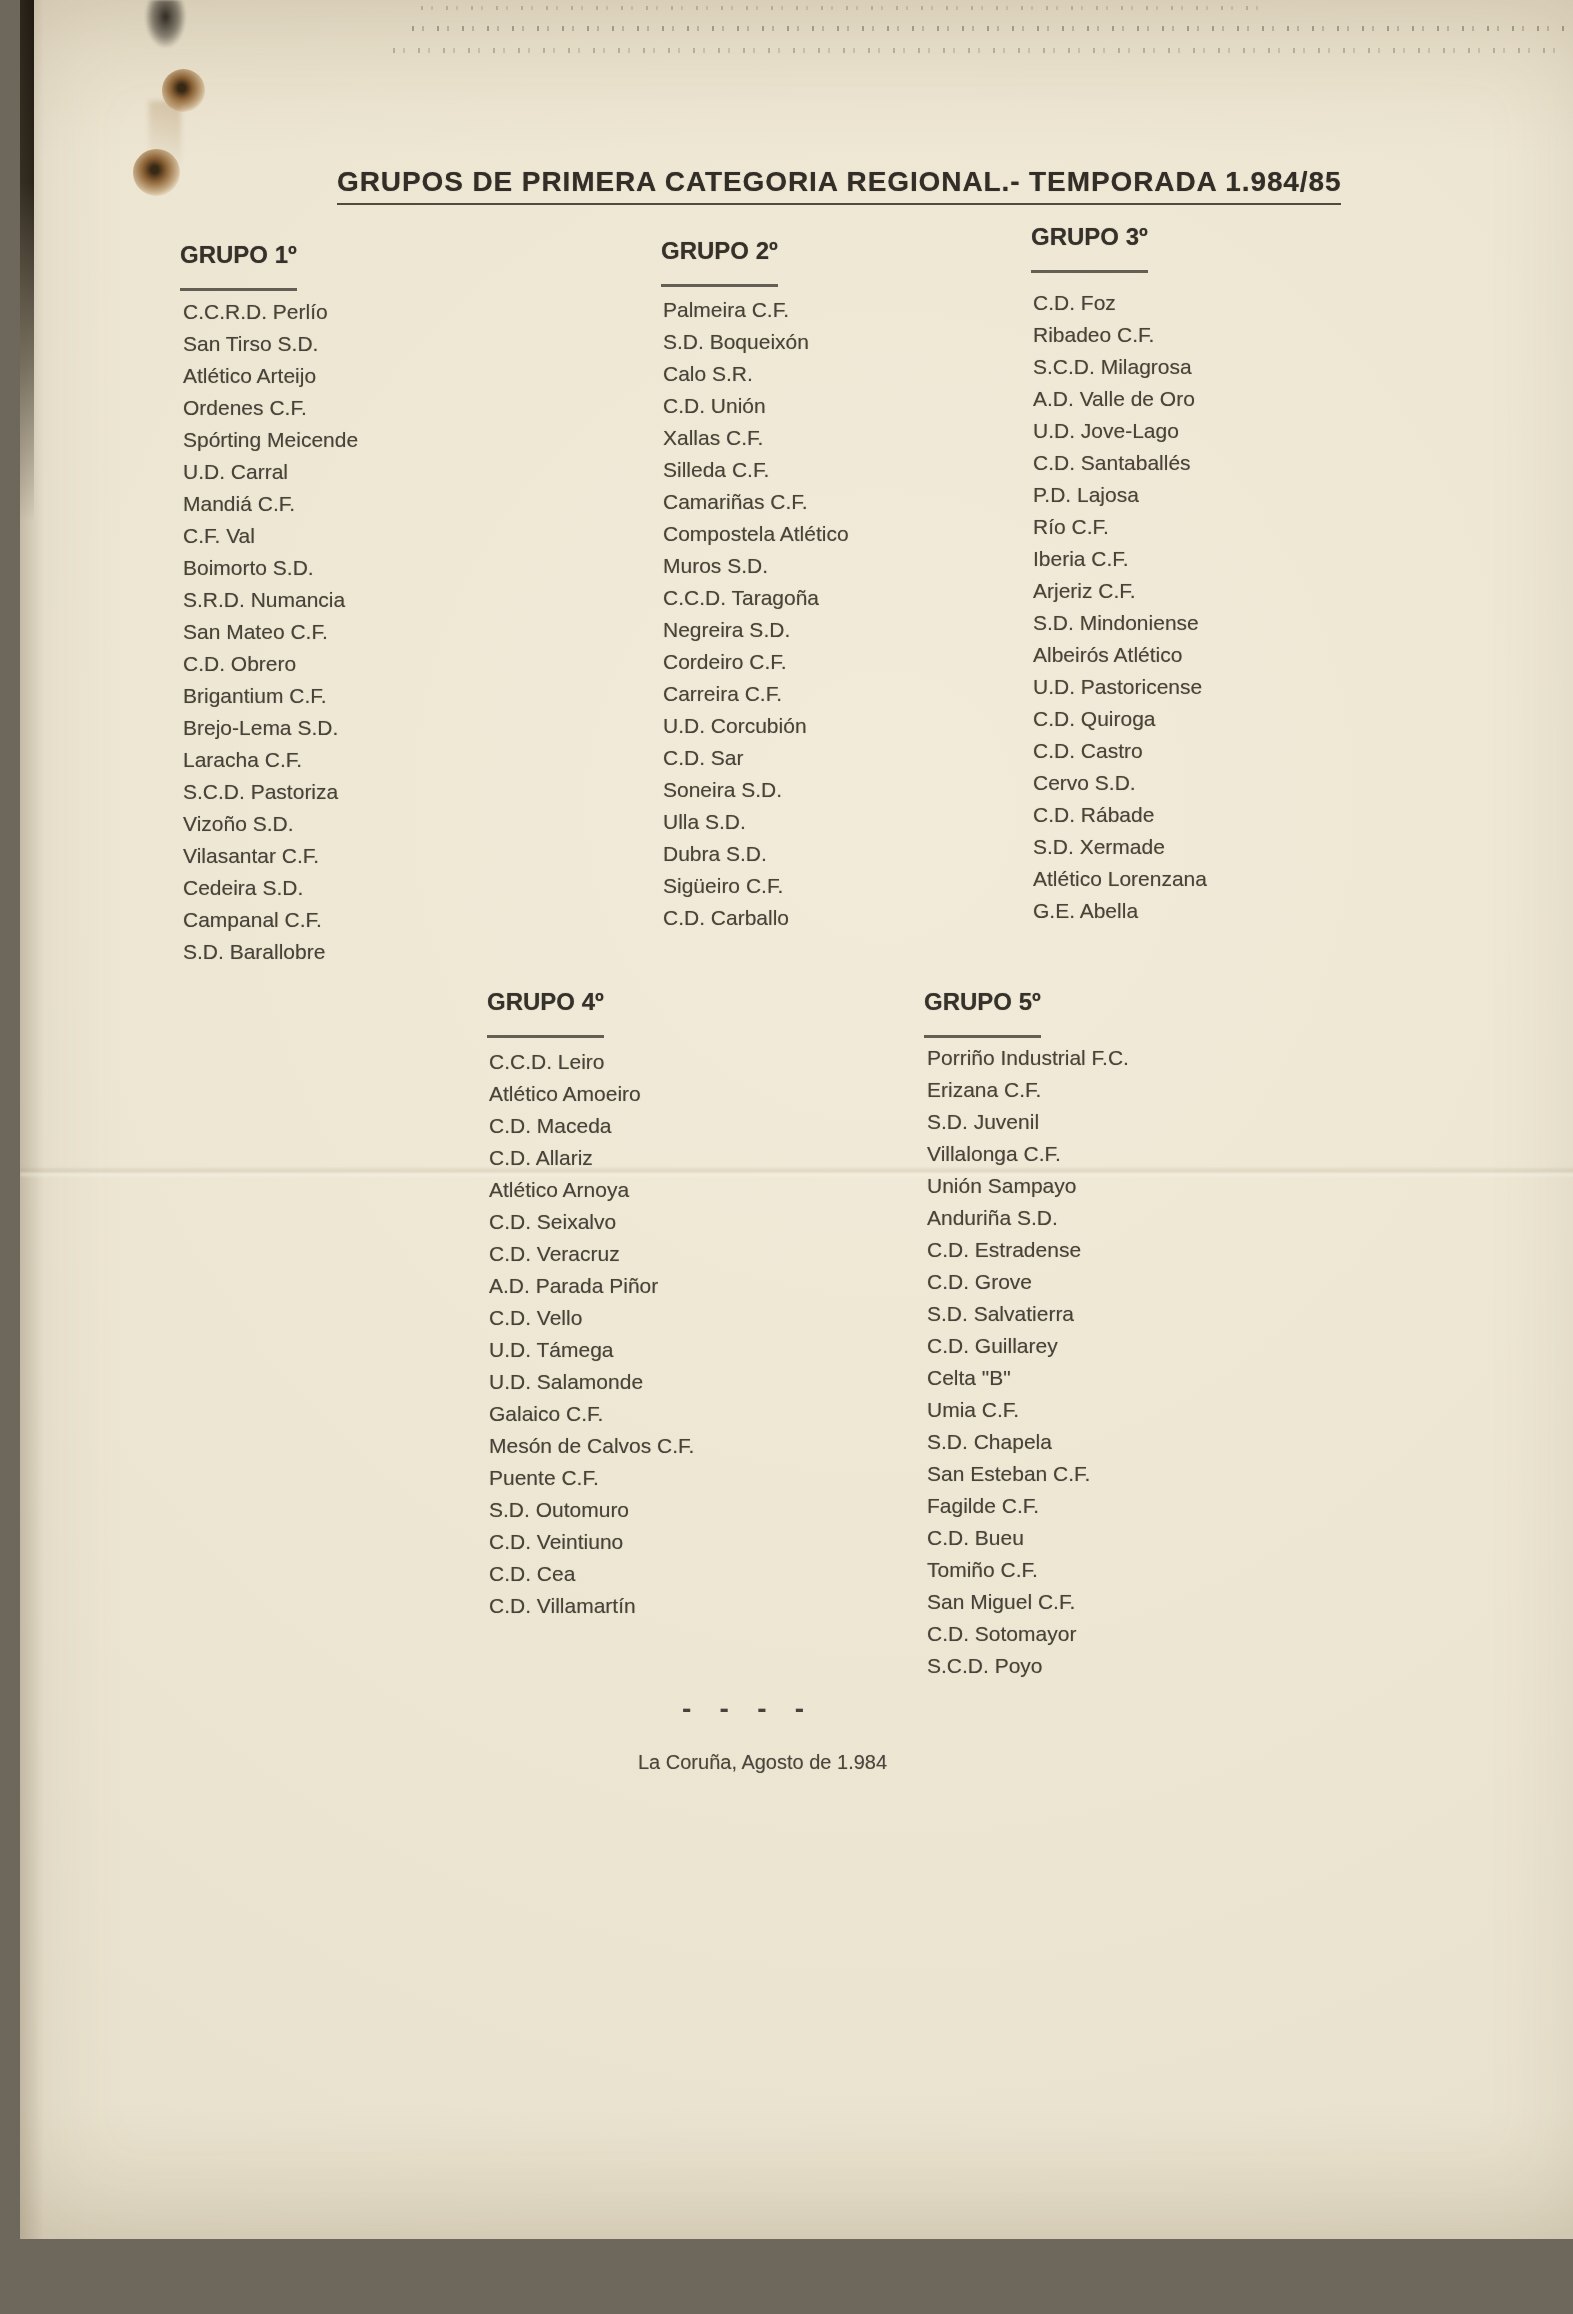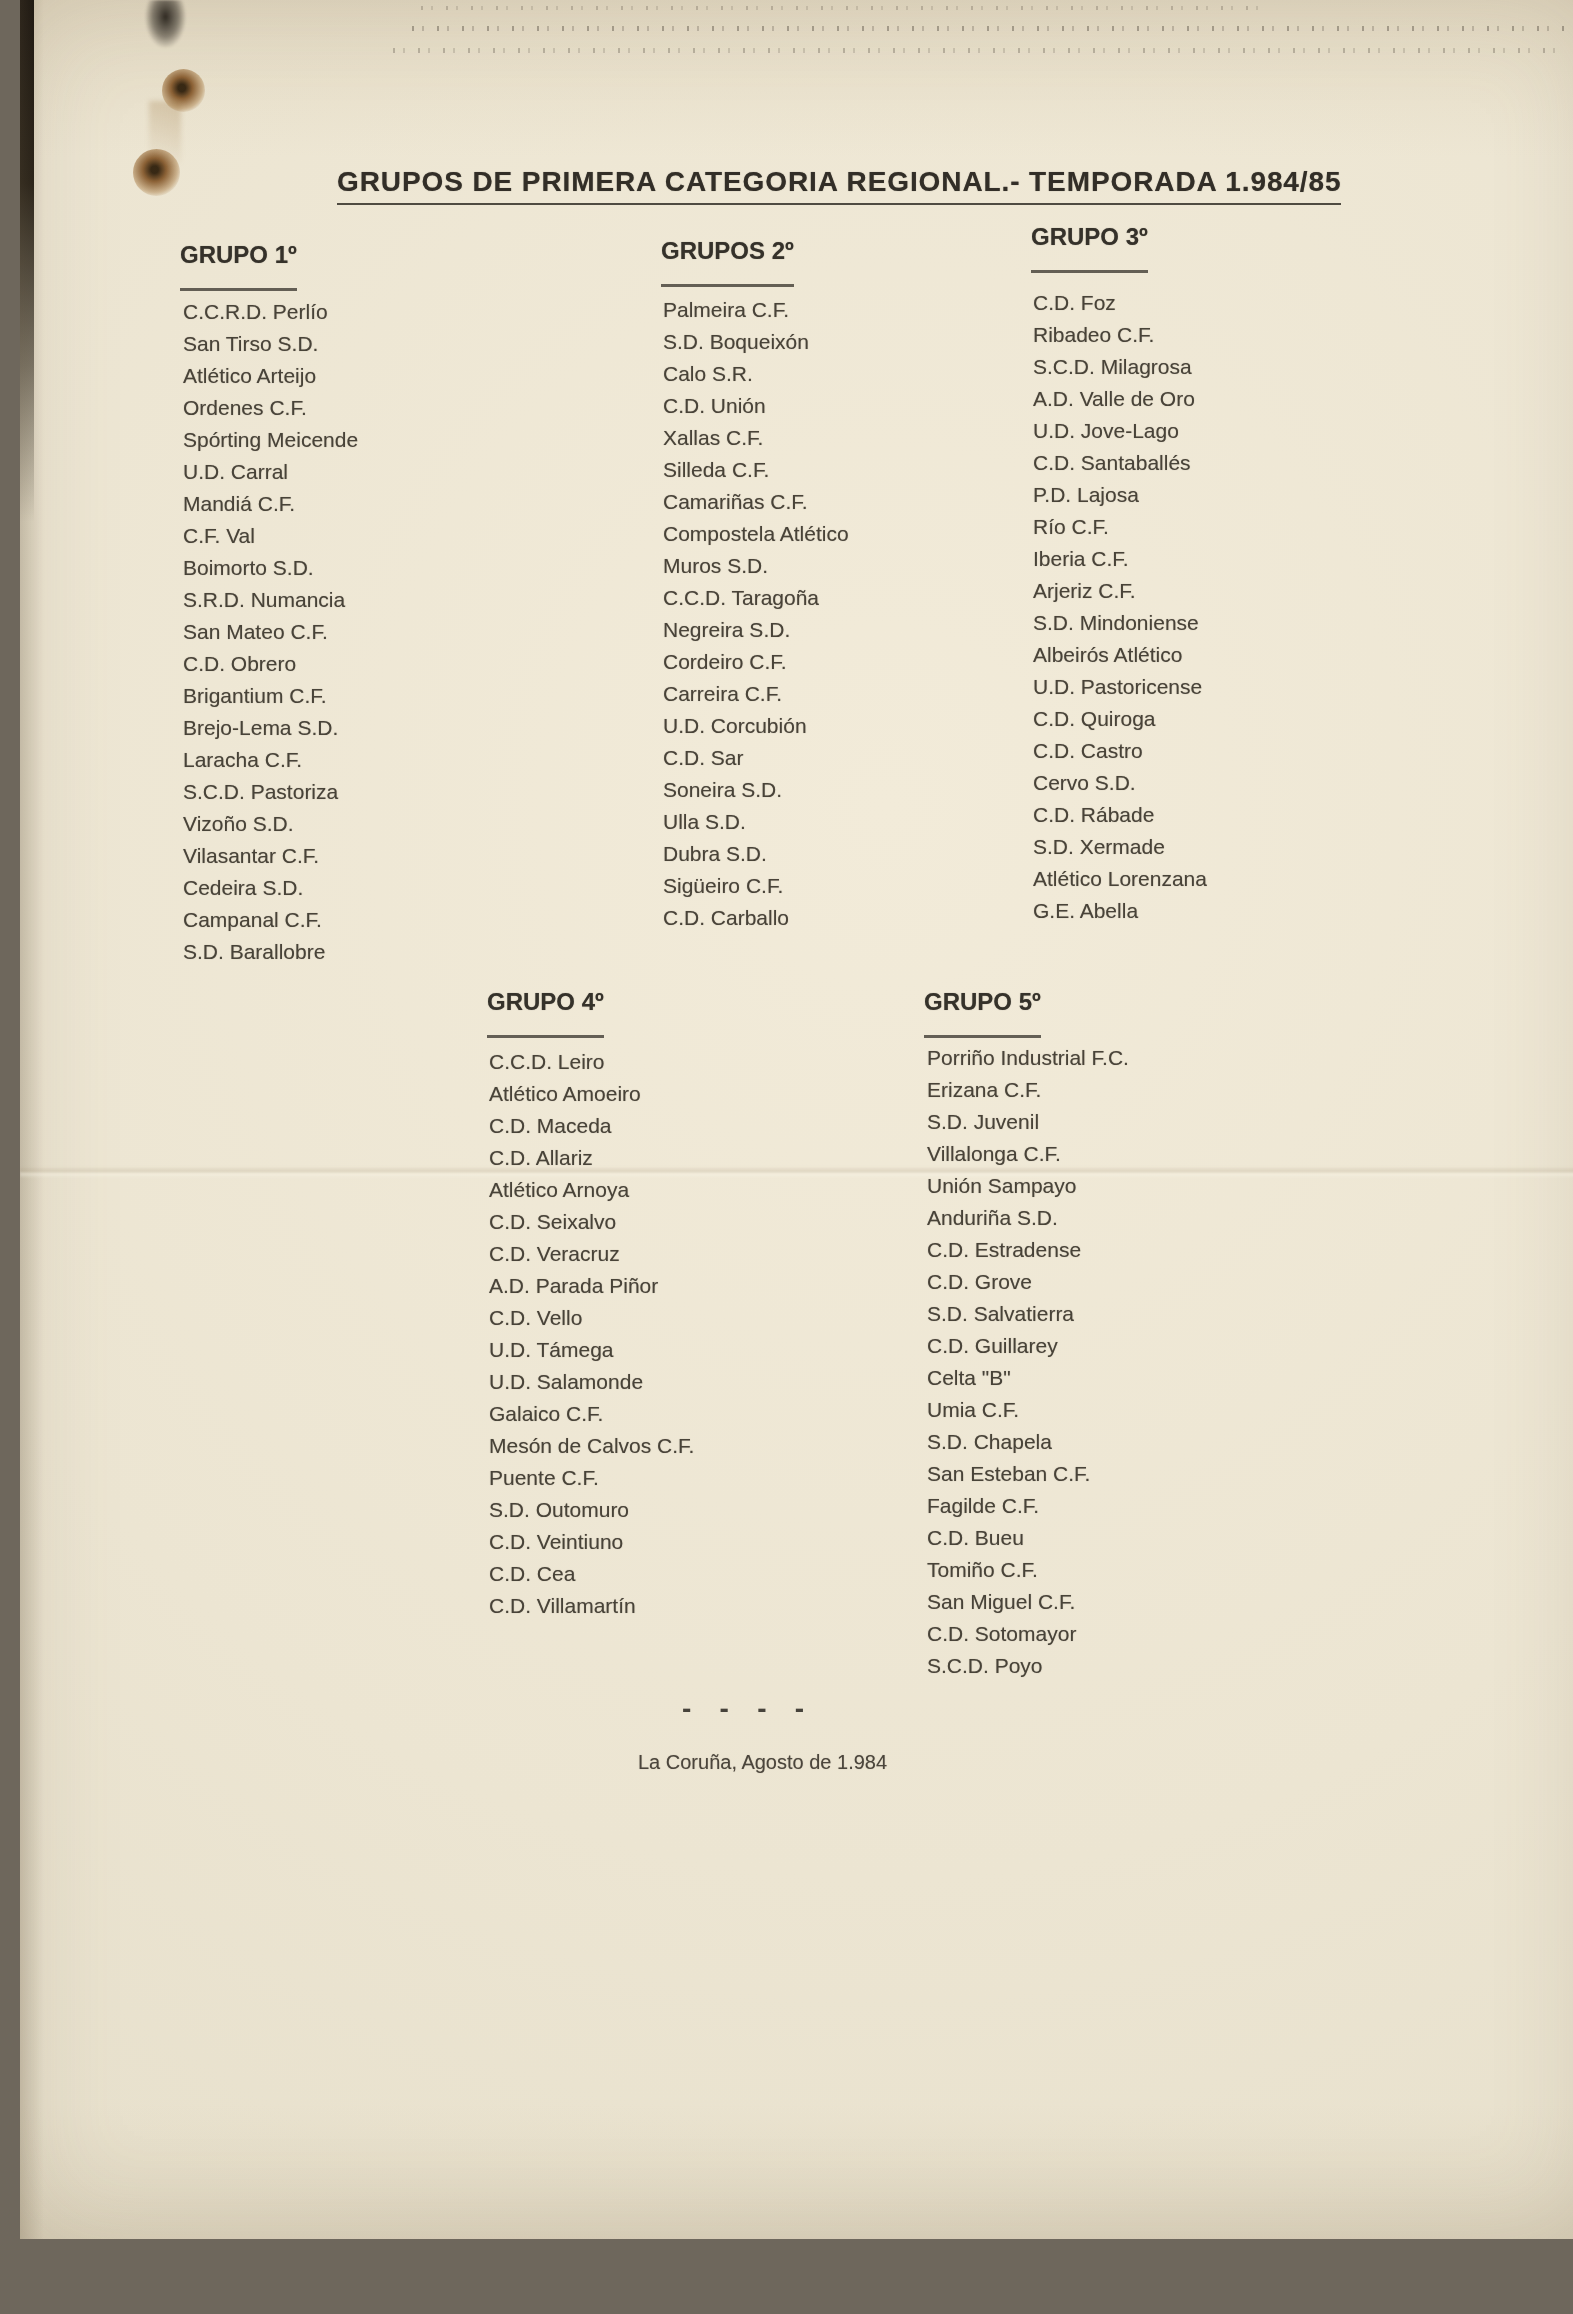--- a/index.html
+++ b/index.html
@@ -60,21 +60,21 @@
   <div class="rust" style="left:142px;top:69px;width:43px;height:43px;"></div>
   <div class="rust" style="left:113px;top:149px;width:47px;height:47px;"></div>
   <div class="rust-streak" style="left:129px;top:101px;width:32px;height:62px;"></div>
   <div class="crease" style="top:1167px;"></div>
 
   <div class="txt doc-title" style="left:317px;top:166px;">GRUPOS DE PRIMERA CATEGORIA REGIONAL.- TEMPORADA 1.984/85</div>
 
   <div class="txt group-header" style="left:160px;top:241px;">GRUPO 1º</div>
   <div class="txt team-list" style="left:163px;top:296px;"><div>C.C.R.D. Perlío</div><div>San Tirso S.D.</div><div>Atlético Arteijo</div><div>Ordenes C.F.</div><div>Spórting Meicende</div><div>U.D. Carral</div><div>Mandiá C.F.</div><div>C.F. Val</div><div>Boimorto S.D.</div><div>S.R.D. Numancia</div><div>San Mateo C.F.</div><div>C.D. Obrero</div><div>Brigantium C.F.</div><div>Brejo-Lema S.D.</div><div>Laracha C.F.</div><div>S.C.D. Pastoriza</div><div>Vizoño S.D.</div><div>Vilasantar C.F.</div><div>Cedeira S.D.</div><div>Campanal C.F.</div><div>S.D. Barallobre</div></div>
 
-  <div class="txt group-header" style="left:641px;top:237px;">GRUPOS 2º</div>
+  <div class="txt group-header" style="left:641px;top:237px;">GRUPO 2º</div>
   <div class="txt team-list" style="left:643px;top:294px;"><div>Palmeira C.F.</div><div>S.D. Boqueixón</div><div>Calo S.R.</div><div>C.D. Unión</div><div>Xallas C.F.</div><div>Silleda C.F.</div><div>Camariñas C.F.</div><div>Compostela Atlético</div><div>Muros S.D.</div><div>C.C.D. Taragoña</div><div>Negreira S.D.</div><div>Cordeiro C.F.</div><div>Carreira C.F.</div><div>U.D. Corcubión</div><div>C.D. Sar</div><div>Soneira S.D.</div><div>Ulla S.D.</div><div>Dubra S.D.</div><div>Sigüeiro C.F.</div><div>C.D. Carballo</div></div>
 
   <div class="txt group-header" style="left:1011px;top:223px;">GRUPO 3º</div>
   <div class="txt team-list" style="left:1013px;top:287px;"><div>C.D. Foz</div><div>Ribadeo C.F.</div><div>S.C.D. Milagrosa</div><div>A.D. Valle de Oro</div><div>U.D. Jove-Lago</div><div>C.D. Santaballés</div><div>P.D. Lajosa</div><div>Río C.F.</div><div>Iberia C.F.</div><div>Arjeriz C.F.</div><div>S.D. Mindoniense</div><div>Albeirós Atlético</div><div>U.D. Pastoricense</div><div>C.D. Quiroga</div><div>C.D. Castro</div><div>Cervo S.D.</div><div>C.D. Rábade</div><div>S.D. Xermade</div><div>Atlético Lorenzana</div><div>G.E. Abella</div></div>
 
   <div class="txt group-header" style="left:467px;top:988px;">GRUPO 4º</div>
   <div class="txt team-list" style="left:469px;top:1046px;"><div>C.C.D. Leiro</div><div>Atlético Amoeiro</div><div>C.D. Maceda</div><div>C.D. Allariz</div><div>Atlético Arnoya</div><div>C.D. Seixalvo</div><div>C.D. Veracruz</div><div>A.D. Parada Piñor</div><div>C.D. Vello</div><div>U.D. Támega</div><div>U.D. Salamonde</div><div>Galaico C.F.</div><div>Mesón de Calvos C.F.</div><div>Puente C.F.</div><div>S.D. Outomuro</div><div>C.D. Veintiuno</div><div>C.D. Cea</div><div>C.D. Villamartín</div></div>
 
   <div class="txt group-header" style="left:904px;top:988px;">GRUPO 5º</div>
   <div class="txt team-list" style="left:907px;top:1042px;"><div>Porriño Industrial F.C.</div><div>Erizana C.F.</div><div>S.D. Juvenil</div><div>Villalonga C.F.</div><div>Unión Sampayo</div><div>Anduriña S.D.</div><div>C.D. Estradense</div><div>C.D. Grove</div><div>S.D. Salvatierra</div><div>C.D. Guillarey</div><div>Celta "B"</div><div>Umia C.F.</div><div>S.D. Chapela</div><div>San Esteban C.F.</div><div>Fagilde C.F.</div><div>C.D. Bueu</div><div>Tomiño C.F.</div><div>San Miguel C.F.</div><div>C.D. Sotomayor</div><div>S.C.D. Poyo</div></div>

